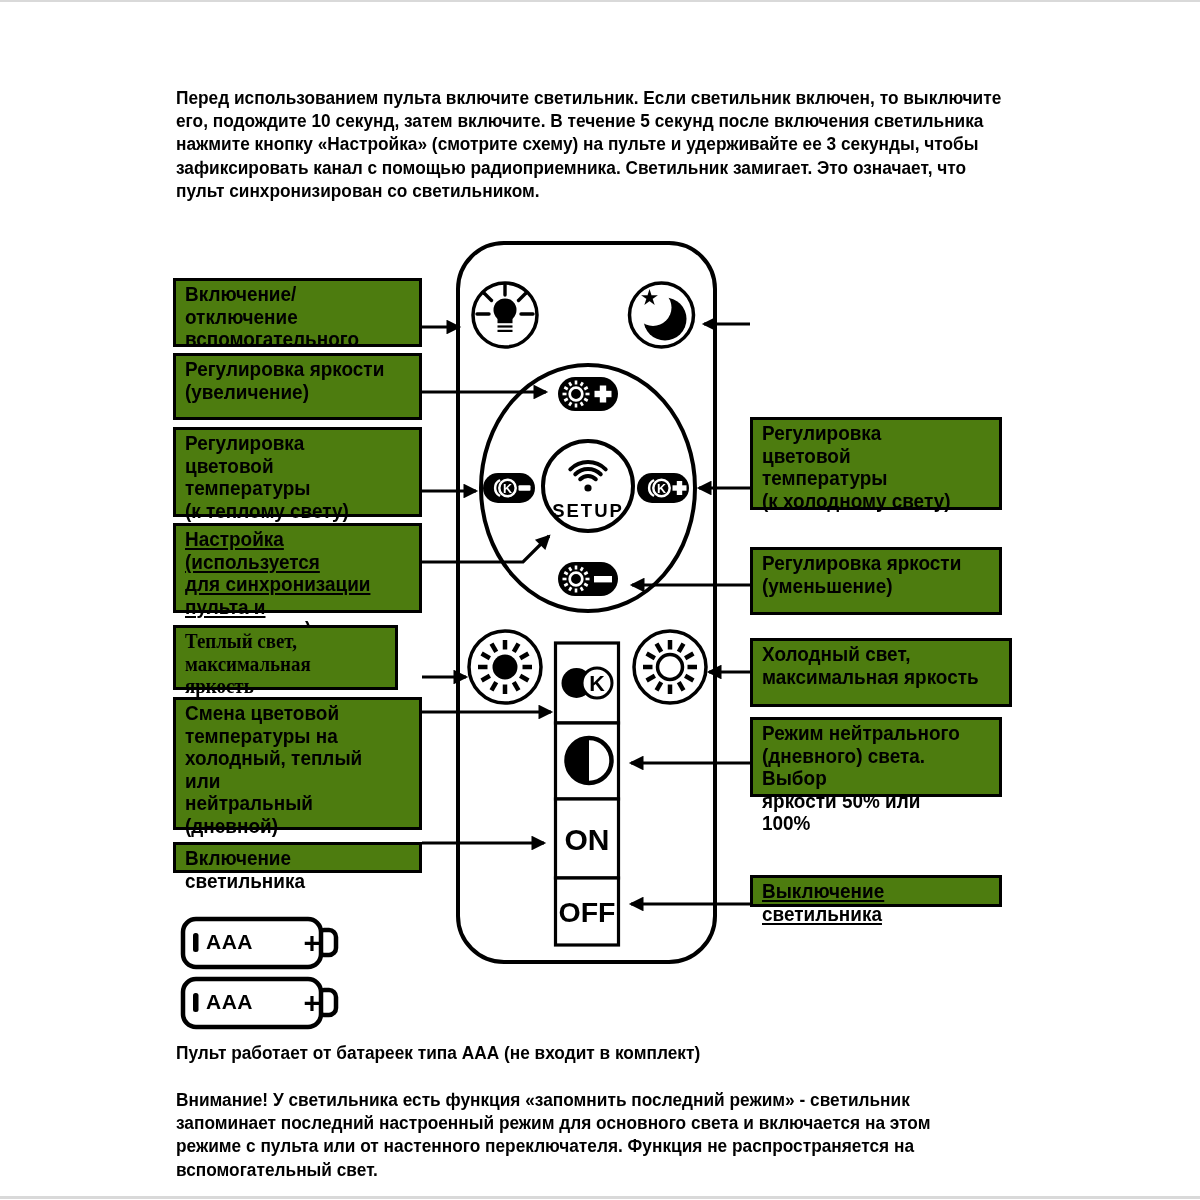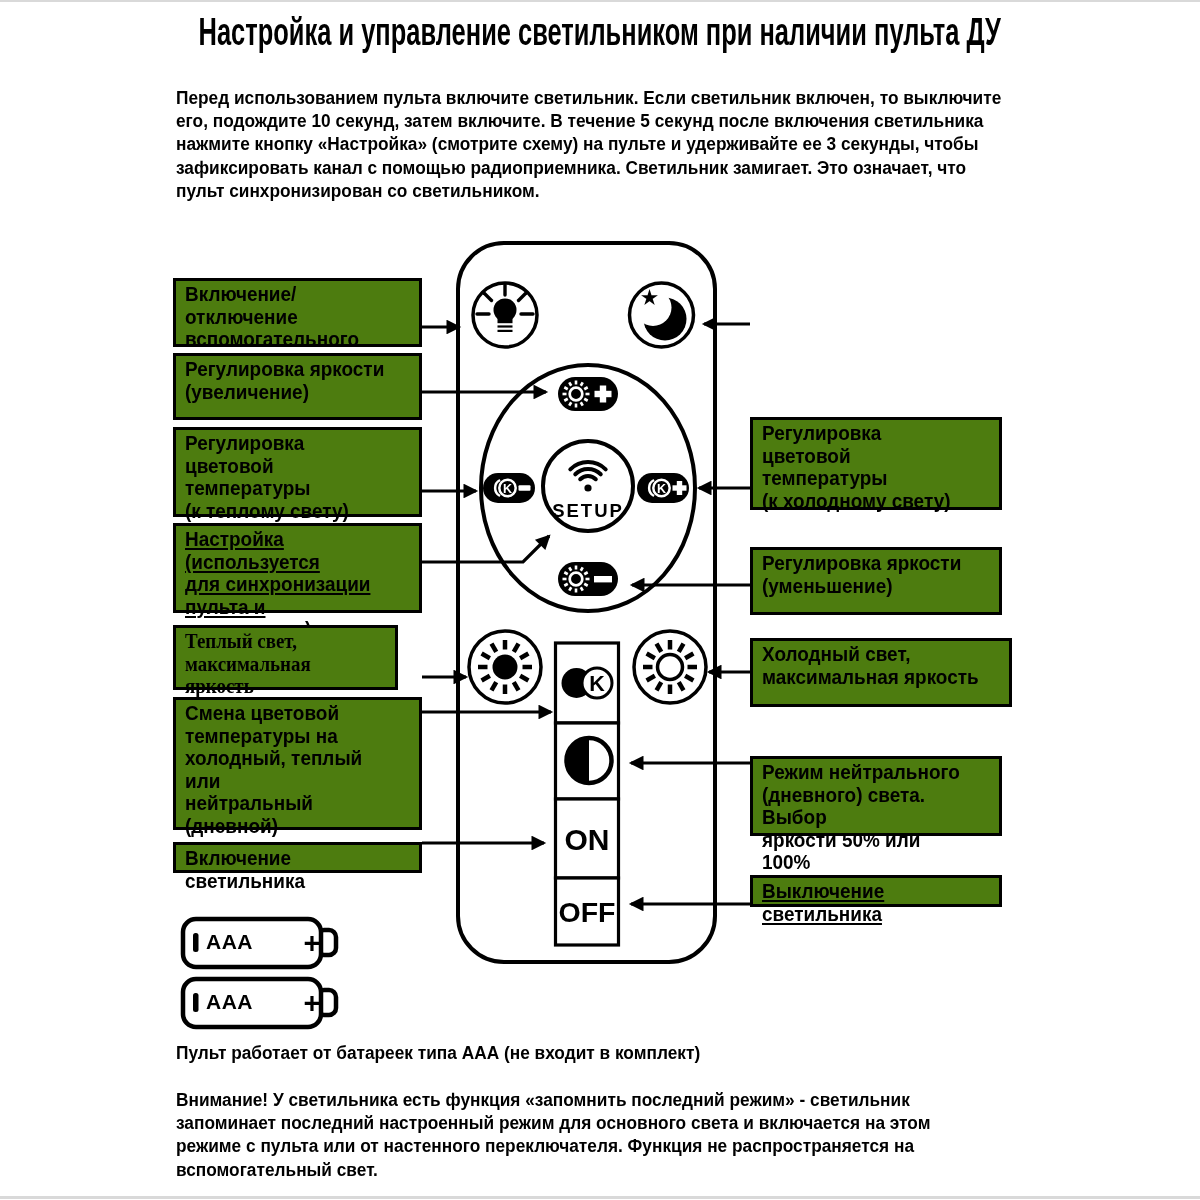--- a/index.html
+++ b/index.html
@@ -20,23 +20,20 @@
   svg.diagram{position:absolute;left:0;top:0;width:1200px;height:1200px;}
   svg text{font-family:"Liberation Sans",sans-serif;font-weight:bold;}
 </style>
 </head>
 <body>
 
 <div class="page">
   <div class="scan-edge" style="top:0;height:2px;"></div>
   <div class="scan-edge" style="top:1196px;height:3px;"></div>
 
-  <div class="title-wrap">
-    <span>Настройка и управление светильником при наличии пульта ДУ</span>
-  </div>
 
   <div class="blk intro">Перед использованием пульта включите светильник. Если светильник включен, то выключите
 его, подождите 10 секунд, затем включите. В течение 5 секунд после включения светильника
 нажмите кнопку «Настройка» (смотрите схему) на пульте и удерживайте ее 3 секунды, чтобы
 зафиксировать канал с помощью радиоприемника. Светильник замигает. Это означает, что
 пульт синхронизирован со светильником.</div>
 
   <svg class="diagram" xmlns="http://www.w3.org/2000/svg" viewBox="0 0 1200 1200">
     <defs>
       <marker id="ah" viewBox="0 0 10 10" refX="8.5" refY="5" markerWidth="5.6" markerHeight="4.6" orient="auto-start-reverse">
@@ -283,21 +280,21 @@
 (к холодному свету)</div>
   </div>
   <div class="co" style="left:750px;top:547px;width:252px;height:68px;">
     <div class="co-t">Регулировка яркости
 (уменьшение)</div>
   </div>
   <div class="co" style="left:750px;top:638px;width:262px;height:69px;">
     <div class="co-t">Холодный свет,
 максимальная яркость</div>
   </div>
-  <div class="co" style="left:750px;top:756px;width:252px;height:80px;">
+  <div class="co" style="left:750px;top:717px;width:252px;height:80px;">
     <div class="co-t">Режим нейтрального
 (дневного) света. Выбор
 яркости 50% или 100%</div>
   </div>
   <div class="co" style="left:750px;top:875px;width:252px;height:32px;text-decoration:underline;">
     <div class="co-t">Выключение светильника</div>
   </div>
 
   <div class="blk note">Пульт работает от батареек типа ААА (не входит в комплект)</div>
   <div class="blk warning">Внимание! У светильника есть функция «запомнить последний режим» - светильник

